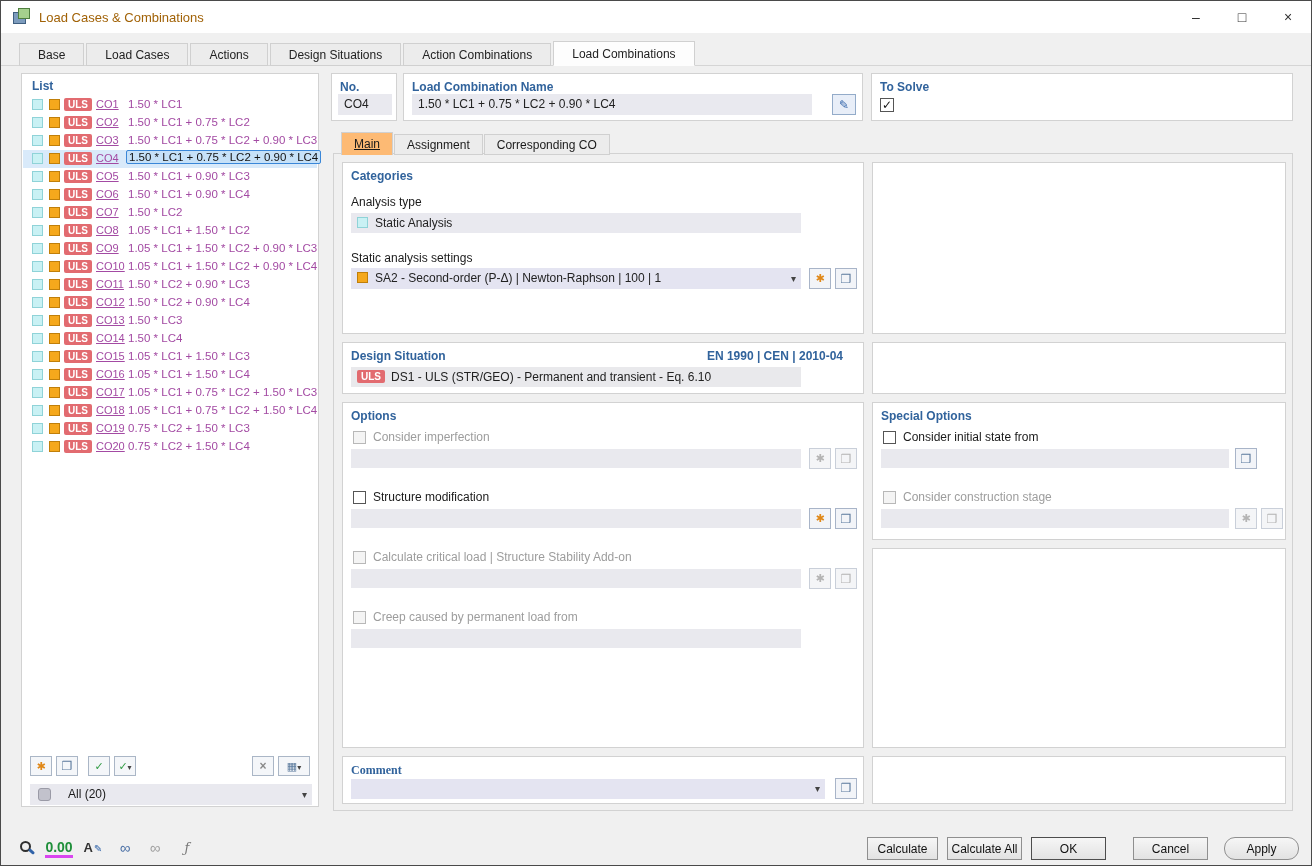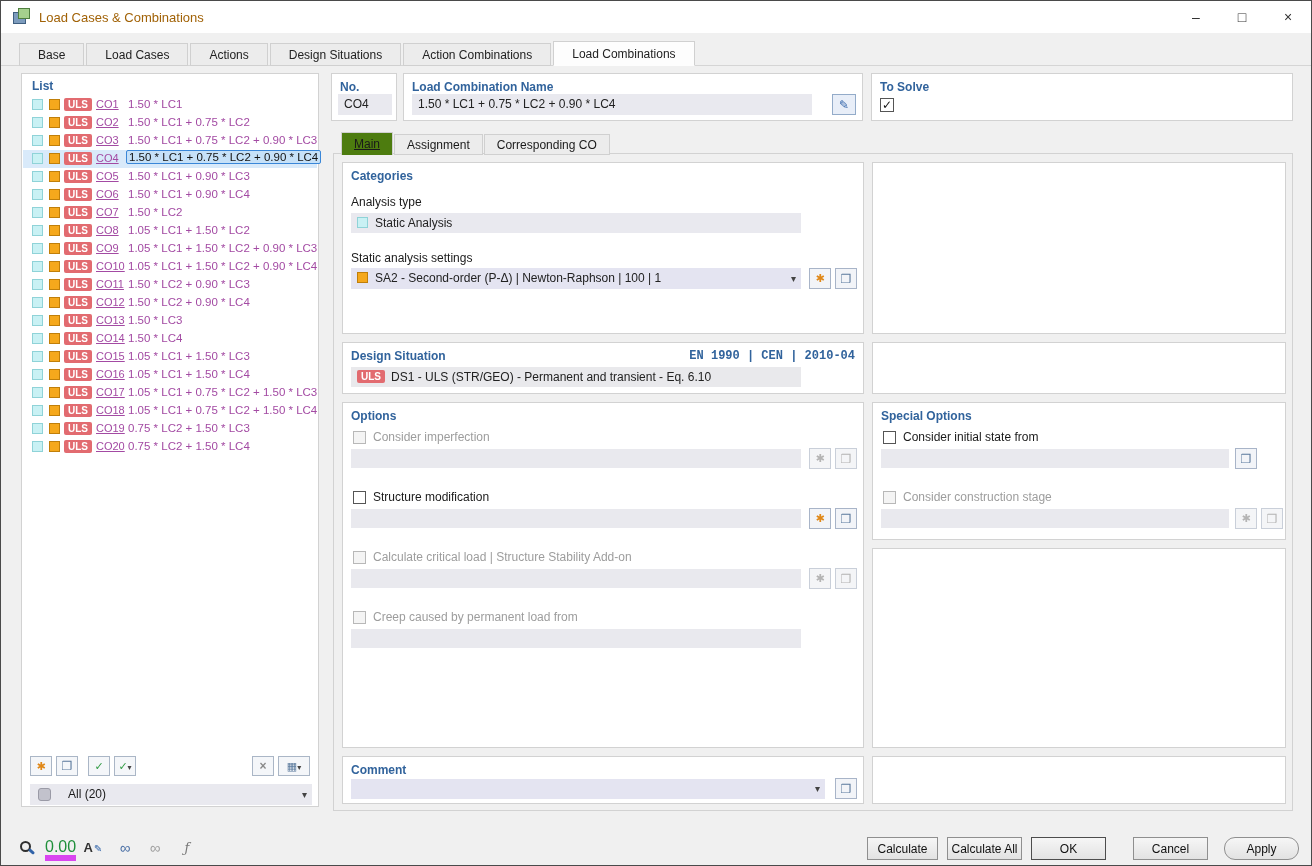--- a/index.html
+++ b/index.html
@@ -73,62 +73,62 @@
   .no-field { position:absolute; left:6px; top:20px; width:54px; height:21px; line-height:21px; }
   .name-panel { left:402px; top:72px; width:460px; height:48px; }
   .name-field { position:absolute; left:8px; top:20px; width:400px; height:21px; line-height:21px; }
   .edit-name-btn { left:428px; top:20px; width:24px; height:21px; background:#e8eef8; border-color:#93abc9; }
   .tosolve-panel { left:870px; top:72px; width:422px; height:48px; }
   .tosolve-panel .checkbox { position:absolute; left:8px; top:24px; }
 
   
   .sub-tab-strip { position:absolute; left:340px; top:131px; height:23px; display:flex; align-items:flex-end; z-index:5; }
   .sub-tab { height:21px; line-height:20px; padding:0 12px; background:#ececec; border:1px solid #d0d0d0; margin-right:1px; white-space:nowrap; }
-  .sub-tab.active { height:23px; line-height:22px; background:#4d7c0f; border-bottom:none;text-decoration:underline; }
+  .sub-tab.active { height:23px; line-height:22px; background:#fdba74; border-bottom:none;text-decoration:underline; }
   .tab-content { position:absolute; left:332px; top:152px; width:960px; height:658px; background:#f0f0f0; border:1px solid #d2d2d2; }
 
   .categories-panel { left:8px; top:8px; width:522px; height:172px; }
   .analysis-type-lbl { left:8px; top:32px; }
   .analysis-field { position:absolute; left:8px; top:50px; width:450px; }
   .analysis-field .sq, .settings-field .sq { vertical-align:middle; margin-right:7px; margin-top:-2px; }
   .settings-lbl { left:8px; top:88px; }
   .settings-field { position:absolute; left:8px; top:105px; width:450px; height:21px; line-height:21px; }
   .sb1 { left:466px; top:105px; }
   .sb2 { left:492px; top:105px; }
 
   .empty-1 { left:538px; top:8px; width:414px; height:172px; }
   .ds-panel { left:8px; top:188px; width:522px; height:52px; }
-  .ds-panel .std { left:auto; right:8px;font-family:Liberation Mono, monospace; }
+  .ds-panel .std { left:auto; right:20px; }
   .ds-field { position:absolute; left:8px; top:24px; width:450px; background:#e9e9ec; }
   .ds-field .uls-badge { margin-right:6px; vertical-align:1px; }
   .empty-2 { left:538px; top:188px; width:414px; height:52px; }
 
   .options-panel { left:8px; top:248px; width:522px; height:346px; }
   .special-panel { left:538px; top:248px; width:414px; height:138px; }
   .empty-3 { left:538px; top:394px; width:414px; height:200px; }
 
   .opt-block { position:absolute; left:8px; width:506px; height:56px; }
   .cb-row { position:absolute; left:2px; top:0; height:16px; display:flex; align-items:center; gap:7px; }
   .cb-row .checkbox { width:13px; height:13px; line-height:12px; flex:none; }
   .cb-label { font-size:12px; color:#1a1a1a; white-space:nowrap; }
   .cb-label.disabled { color:#9d9d9d; }
   .opt-field { position:absolute; left:0; top:20px; height:19px; line-height:19px; background:#e9e9ee; }
 
-  .comment-panel { left:8px; top:602px; width:522px; height:48px; }
+  .comment-panel { left:8px; top:602px; width:522px; height:48px;font-family:Liberation Serif, serif; }
   .comment-field { position:absolute; left:8px; top:22px; width:474px; }
   .cbtn1 { left:492px; top:21px; }
   .empty-4 { left:538px; top:602px; width:414px; height:48px; }
 
   
   .bottombar { position:absolute; left:0; top:822px; width:1312px; height:43px; }
   .icon-btn { position:absolute; top:11px; width:28px; height:26px; border:none; background:transparent; }
   .ib1 { left:10px; } .ib2 { left:44px; } .ib3 { left:78px; } .ib4 { left:110px; } .ib5 { left:140px; } .ib6 { left:172px; }
   .magnifier { display:inline-block; width:11px; height:11px; border:2px solid #2f2f2f; border-radius:50%; position:relative; }
   .magnifier::after { content:""; position:absolute; width:7px; height:3px; background:#2f62a8; right:-6px; bottom:-3px; transform:rotate(40deg); border-radius:2px; }
-  .dec { color:#1f8f3a; font-weight:normal; font-size:16px; border-bottom:6px solid #d946ef; }
+  .dec { color:#1f8f3a; font-weight:bold; font-size:14px; border-bottom:3px solid #d946ef; }
   .ren { font-weight:bold; color:#333; font-size:13px; }
   .ren-pencil { color:#2f62a8; font-size:10px; margin-left:1px; }
   .linkg { color:#4a6fa5; font-size:15px; }
   .linkg.broken { color:#9f9f9f; }
   .fx { color:#777; font-style:italic; font-size:13px; font-family:"DejaVu Serif",serif; }
   .dlg-btn { position:absolute; top:14px; height:23px; border:1px solid #8f8f8f; background:linear-gradient(#f6f6f6,#e2e2e2); font-size:12px; color:#111; }
   .dlg-btn.default { border-color:#4d4d4d; }
 </style>
 </head>
 <body>

